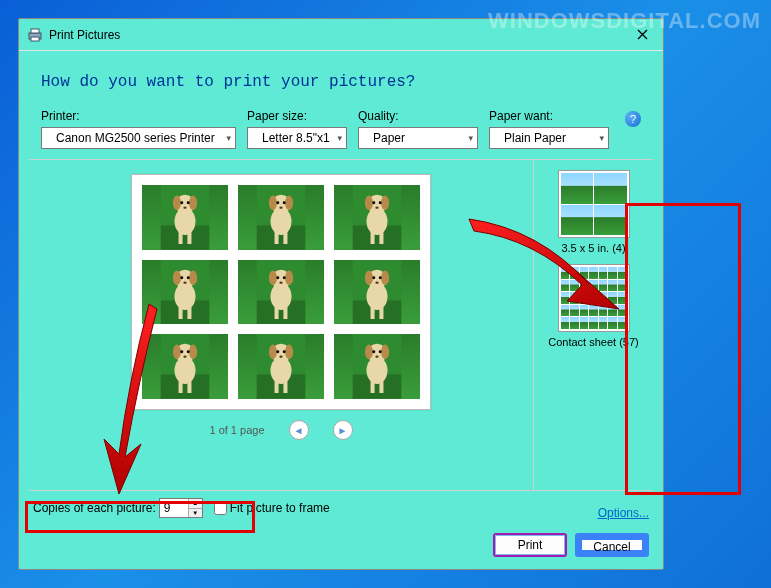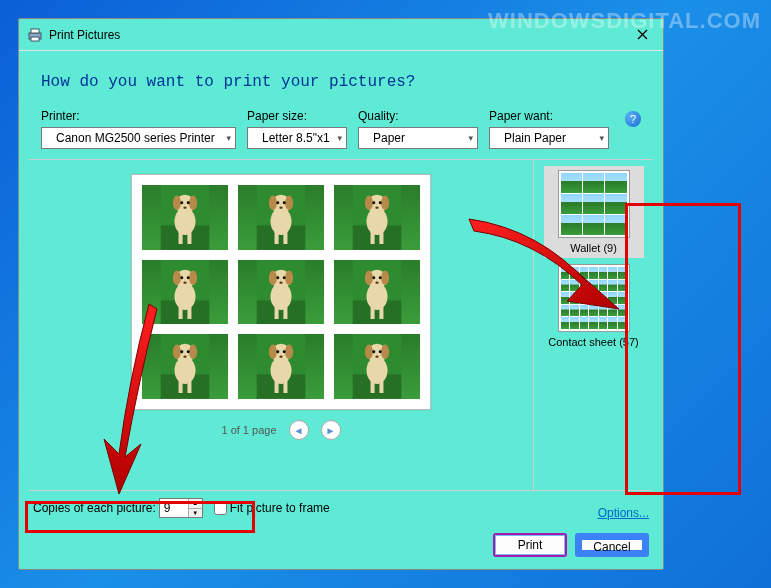--- a/index.html
+++ b/index.html
@@ -133,21 +133,21 @@
 .puppy {
   background: linear-gradient(to bottom,#2a7d2a 0%, #3a9d3a 100%);
   position: relative;
   overflow: hidden;
 }
 .puppy svg { width: 100%; height: 100%; display: block; }
 .pager {
   padding-top: 10px;
   display: flex;
   align-items: center;
-  gap: 12px;
+  gap: 24px;
   font-size: 11px;
   color: #555;
 }
 .navbtn {
   width: 20px; height: 20px;
   border: 1px solid #aaa;
   border-radius: 50%;
   display: flex; align-items: center; justify-content: center;
   background: #fff;
   color: #5a8fd8;
@@ -456,33 +456,28 @@
 </svg>
           </div>
         </div>
       <div class="pager">
         <span>1 of 1 page</span>
         <div class="navbtn">◄</div>
         <div class="navbtn">►</div>
       </div>
     </div>
     <div class="layout-pane" id="layout-pane">
-        <div class="layout-item selected">
-          <div class="layout-thumb" style="grid-template-columns: repeat(3, 1fr); grid-template-rows: repeat(3, 1fr);">
+        <div class="layout-item">
+          <div class="layout-thumb" style="grid-template-columns: repeat(2, 1fr); grid-template-rows: repeat(2, 1fr);">
             <div class="mini"></div>
             <div class="mini"></div>
             <div class="mini"></div>
             <div class="mini"></div>
-            <div class="mini"></div>
-            <div class="mini"></div>
-            <div class="mini"></div>
-            <div class="mini"></div>
-            <div class="mini"></div>
-          </div>
-          <div class="layout-label">Wallet (9)</div>
+          </div>
+          <div class="layout-label">3.5 x 5 in. (4)</div>
         </div>
         <div class="layout-item">
           <div class="layout-thumb" style="grid-template-columns: repeat(7, 1fr); grid-template-rows: repeat(5, 1fr);">
             <div class="tiny"></div>
             <div class="tiny"></div>
             <div class="tiny"></div>
             <div class="tiny"></div>
             <div class="tiny"></div>
             <div class="tiny"></div>
             <div class="tiny"></div>

